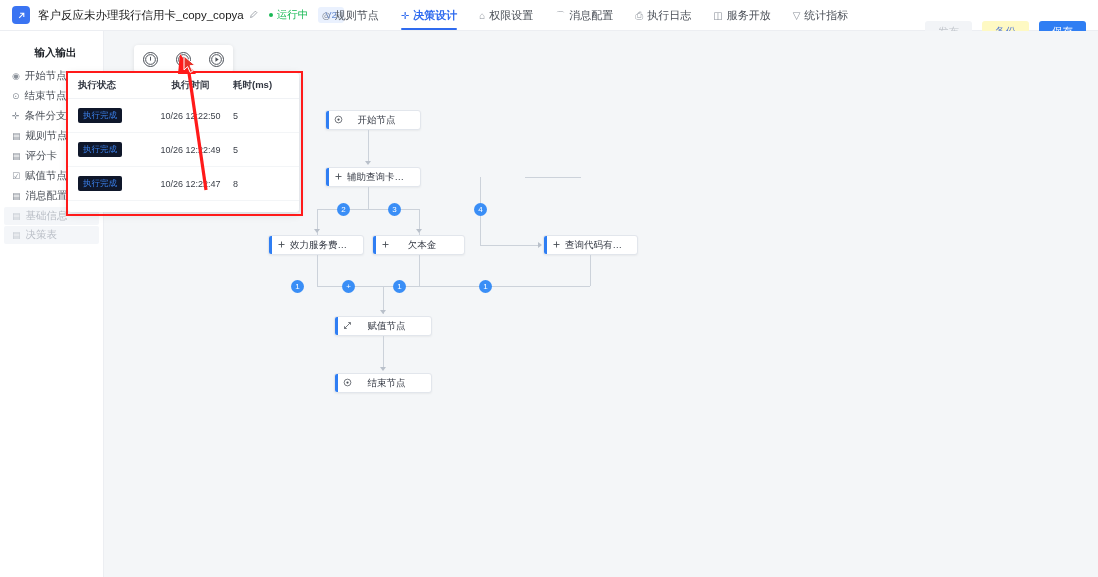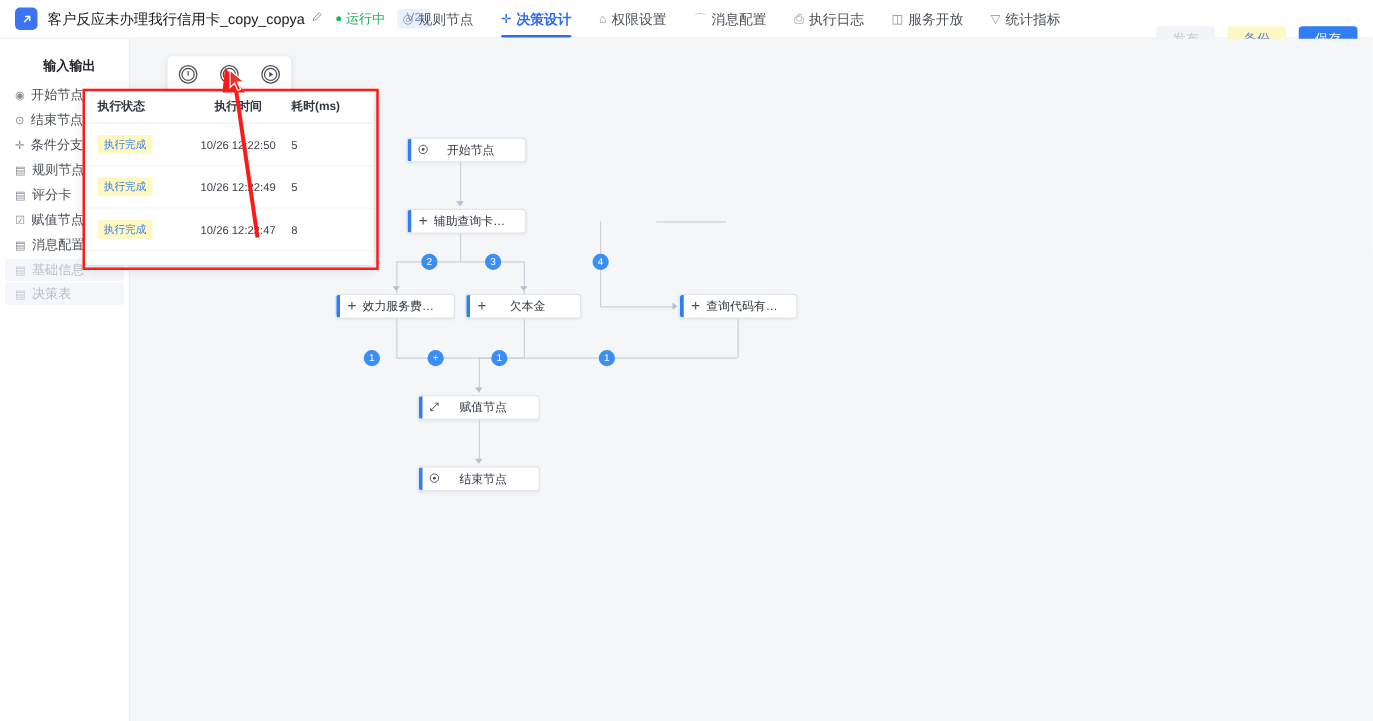--- a/index.html
+++ b/index.html
@@ -162,21 +162,21 @@
     border-bottom: 1px solid #f0f2f5;
   }
   .exec-row {
     display: flex; height: 34px; align-items: center;
     border-bottom: 1px solid #f3f5f7; font-size: 9px; color: #3a3f48;
   }
   .c1 { width: 80px; padding-left: 10px; }
   .c2 { width: 85px; text-align: center; }
   .c3 { width: 60px; }
   .status-chip {
-    display: inline-block; background: #fef9c3; color: #3a7fe8;
+    display: inline-block; background: #0f172a; color: #3a7fe8;
     font-size: 8.5px; padding: 3px 5px; border-radius: 2px; line-height: 1;
   }
 
   
   .anno-rect {
     position: absolute; left: 66px; top: 71px; width: 237px; height: 145px;
     border: 2.5px solid #ff1a1a; z-index: 20; pointer-events: none;
   }
   .anno-arrow { position: absolute; left: 150px; top: 50px; z-index: 21; pointer-events: none; }
 

